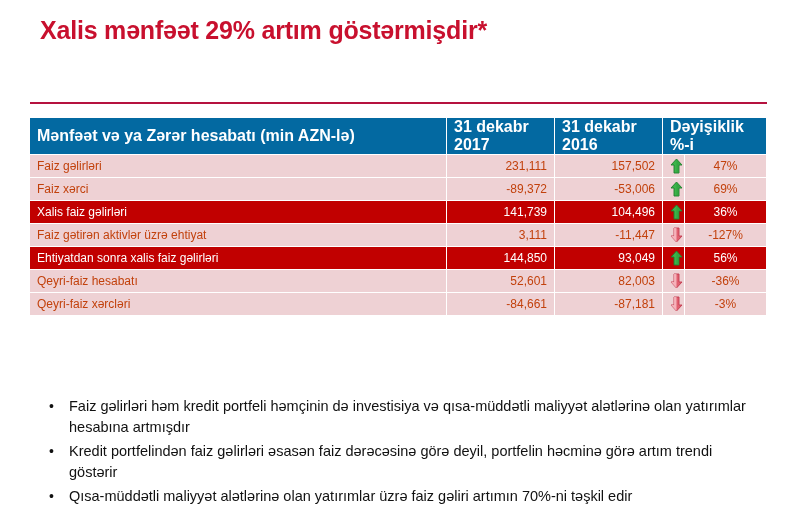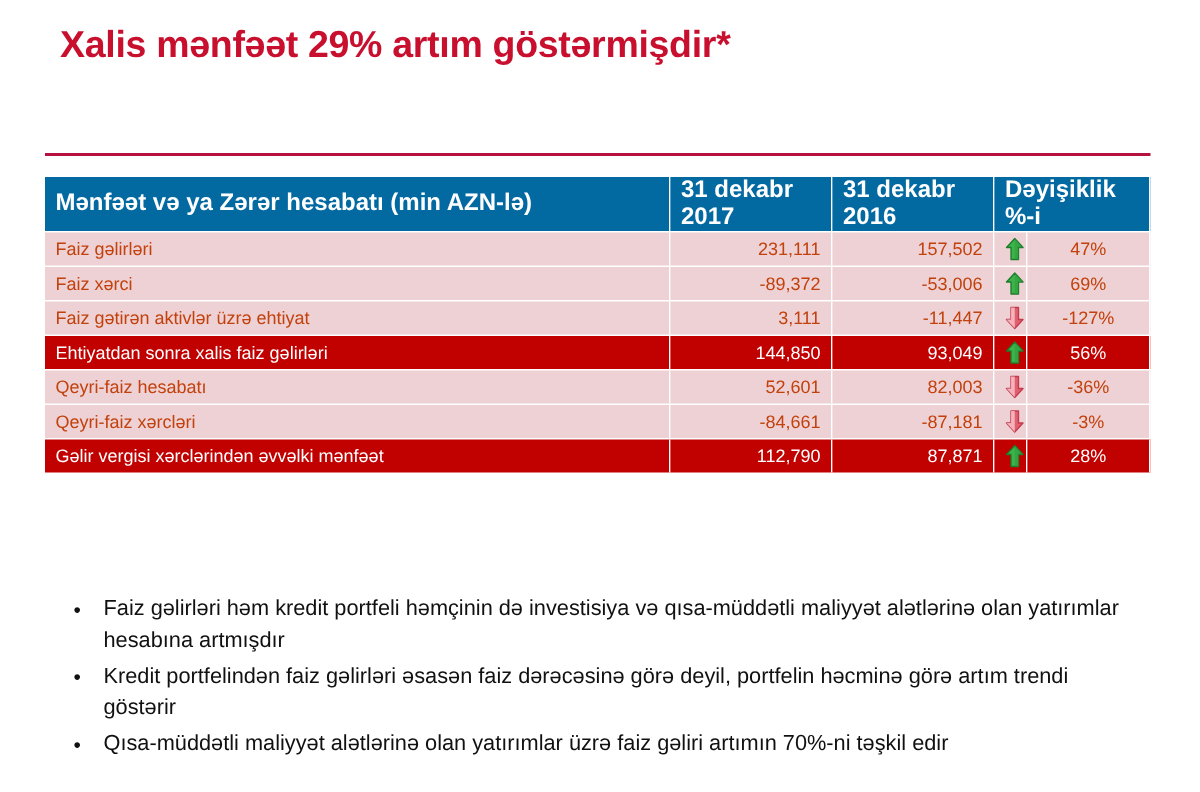--- a/index.html
+++ b/index.html
@@ -141,20 +141,30 @@
           <tr class="plain">
             <td>Faiz xərci</td>
             <td class="num">-89,372</td>
             <td class="num">-53,006</td>
             <td class="arrow-cell"><svg class="arw" viewBox="0 0 13 16">
                 <polygon points="6.5,1 12,7 9,7 9,15 4,15 4,7 1,7" fill="#3cb44a" stroke="#1f7a2c" stroke-width="0.9" stroke-linejoin="round"></polygon>
                 <polygon points="6.5,1 12,7 9,7 9,15 6.5,15" fill="#2e9c3c" opacity="0.55"></polygon>
               </svg></td>
             <td class="pct">69%</td>
           </tr>
+          <tr class="hl">
+            <td>Xalis faiz gəlirləri</td>
+            <td class="num">141,739</td>
+            <td class="num">104,496</td>
+            <td class="arrow-cell"><svg class="arw" viewBox="0 0 13 16">
+                <polygon points="6.5,1 12,7 9,7 9,15 4,15 4,7 1,7" fill="#3cb44a" stroke="#1f7a2c" stroke-width="0.9" stroke-linejoin="round"></polygon>
+                <polygon points="6.5,1 12,7 9,7 9,15 6.5,15" fill="#2e9c3c" opacity="0.55"></polygon>
+              </svg></td>
+            <td class="pct">36%</td>
+          </tr>
           <tr class="plain">
             <td>Faiz gətirən aktivlər üzrə ehtiyat</td>
             <td class="num">3,111</td>
             <td class="num">-11,447</td>
             <td class="arrow-cell"><svg class="arw" viewBox="0 0 13 16">
                 <polygon points="6.5,15 1,9 4,9 4,1 9,1 9,9 12,9" fill="#e06070" stroke="#c23a4e" stroke-width="0.9" stroke-linejoin="round"></polygon>
                 <polygon points="6.5,15 1,9 4,9 4,1 6.5,1" fill="#ffd6da" opacity="0.7"></polygon>
               </svg></td>
             <td class="pct">-127%</td>
           </tr>
@@ -180,30 +190,20 @@
           </tr>
           <tr class="plain">
             <td>Qeyri-faiz xərcləri</td>
             <td class="num">-84,661</td>
             <td class="num">-87,181</td>
             <td class="arrow-cell"><svg class="arw" viewBox="0 0 13 16">
                 <polygon points="6.5,15 1,9 4,9 4,1 9,1 9,9 12,9" fill="#e06070" stroke="#c23a4e" stroke-width="0.9" stroke-linejoin="round"></polygon>
                 <polygon points="6.5,15 1,9 4,9 4,1 6.5,1" fill="#ffd6da" opacity="0.7"></polygon>
               </svg></td>
             <td class="pct">-3%</td>
-          </tr>
-          <tr class="hl">
-            <td>Gəlir vergisi xərclərindən əvvəlki mənfəət</td>
-            <td class="num">112,790</td>
-            <td class="num">87,871</td>
-            <td class="arrow-cell"><svg class="arw" viewBox="0 0 13 16">
-                <polygon points="6.5,1 12,7 9,7 9,15 4,15 4,7 1,7" fill="#3cb44a" stroke="#1f7a2c" stroke-width="0.9" stroke-linejoin="round"></polygon>
-                <polygon points="6.5,1 12,7 9,7 9,15 6.5,15" fill="#2e9c3c" opacity="0.55"></polygon>
-              </svg></td>
-            <td class="pct">28%</td>
           </tr>
         </tbody>
     </table>
   </div>
 
   <div class="bullets">
       <div class="bullet"><span class="dot">•</span><span>Faiz gəlirləri həm kredit portfeli həmçinin də investisiya və qısa-müddətli maliyyət alətlərinə olan yatırımlar hesabına artmışdır</span></div>
       <div class="bullet"><span class="dot">•</span><span>Kredit portfelindən faiz gəlirləri əsasən faiz dərəcəsinə görə deyil, portfelin həcminə görə artım trendi göstərir</span></div>
       <div class="bullet"><span class="dot">•</span><span>Qısa-müddətli maliyyət alətlərinə olan yatırımlar üzrə faiz gəliri artımın 70%-ni təşkil edir</span></div>
     </div>

